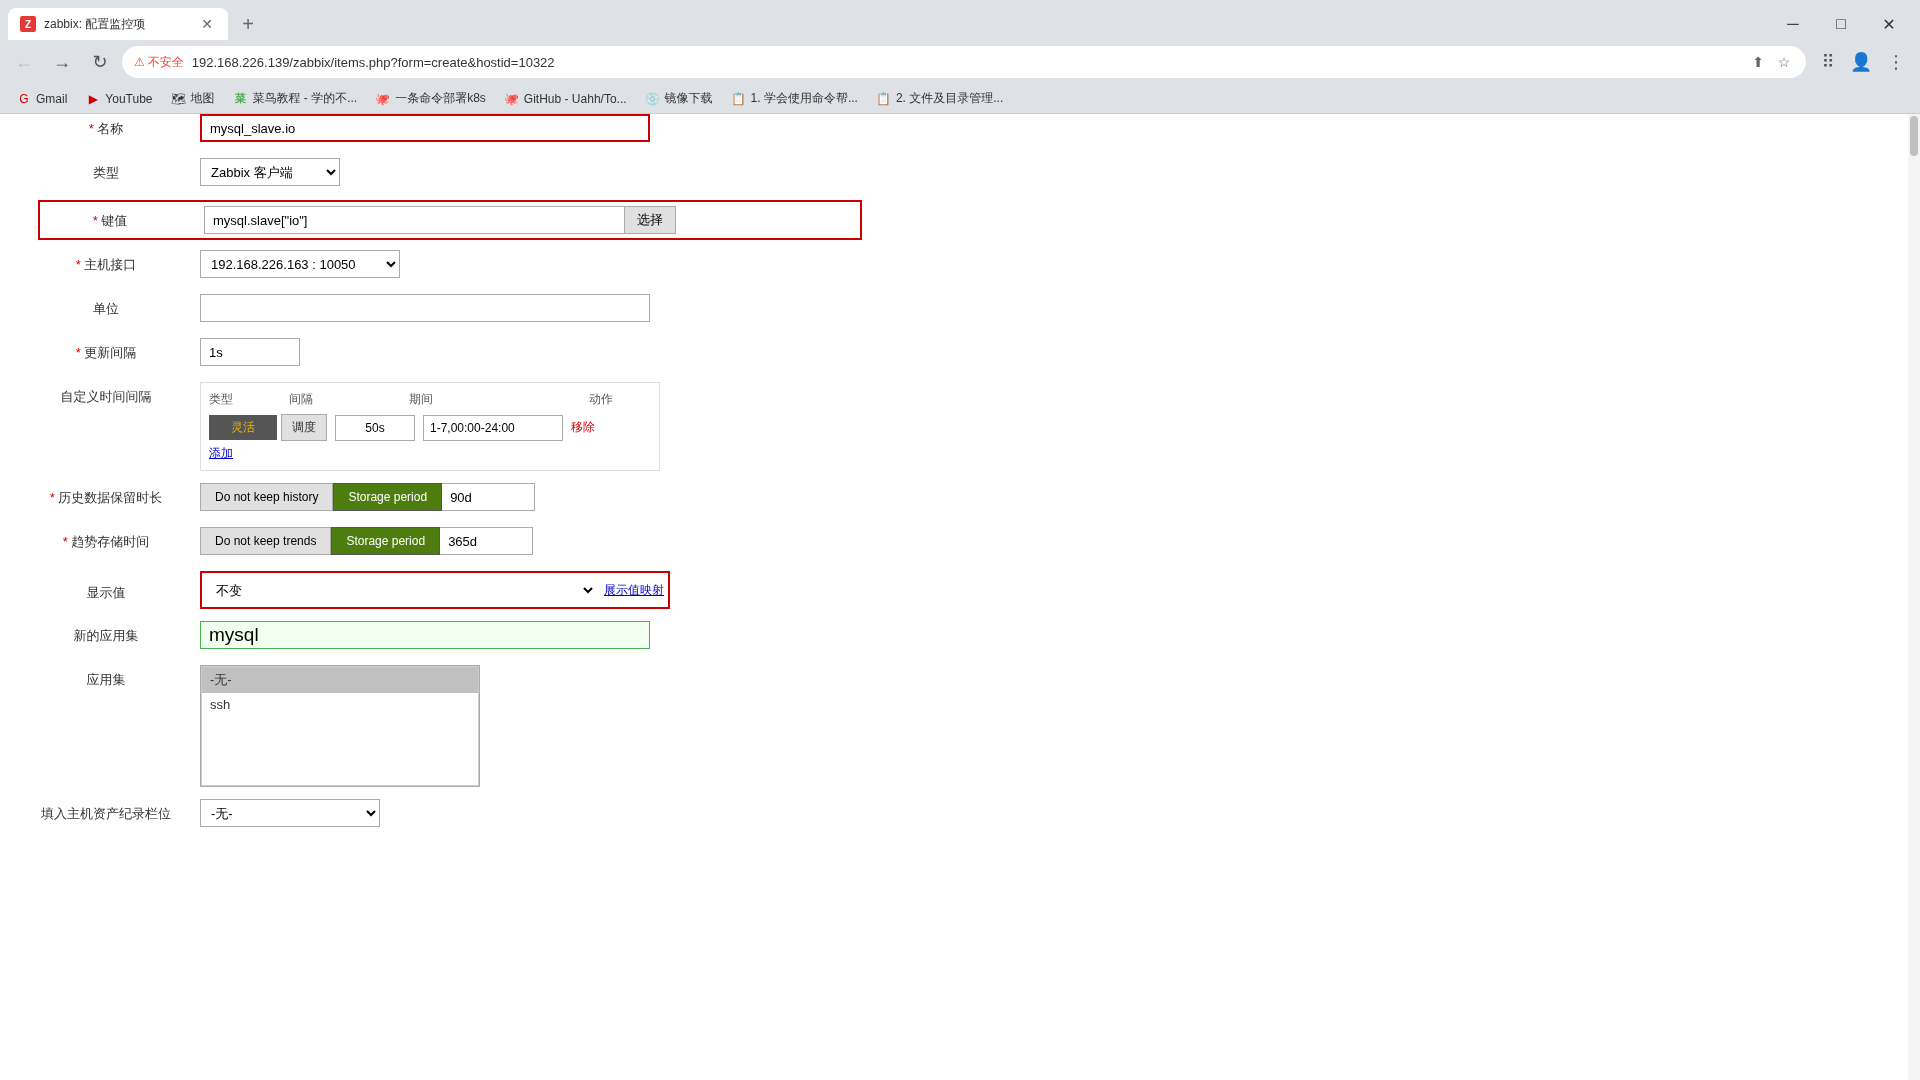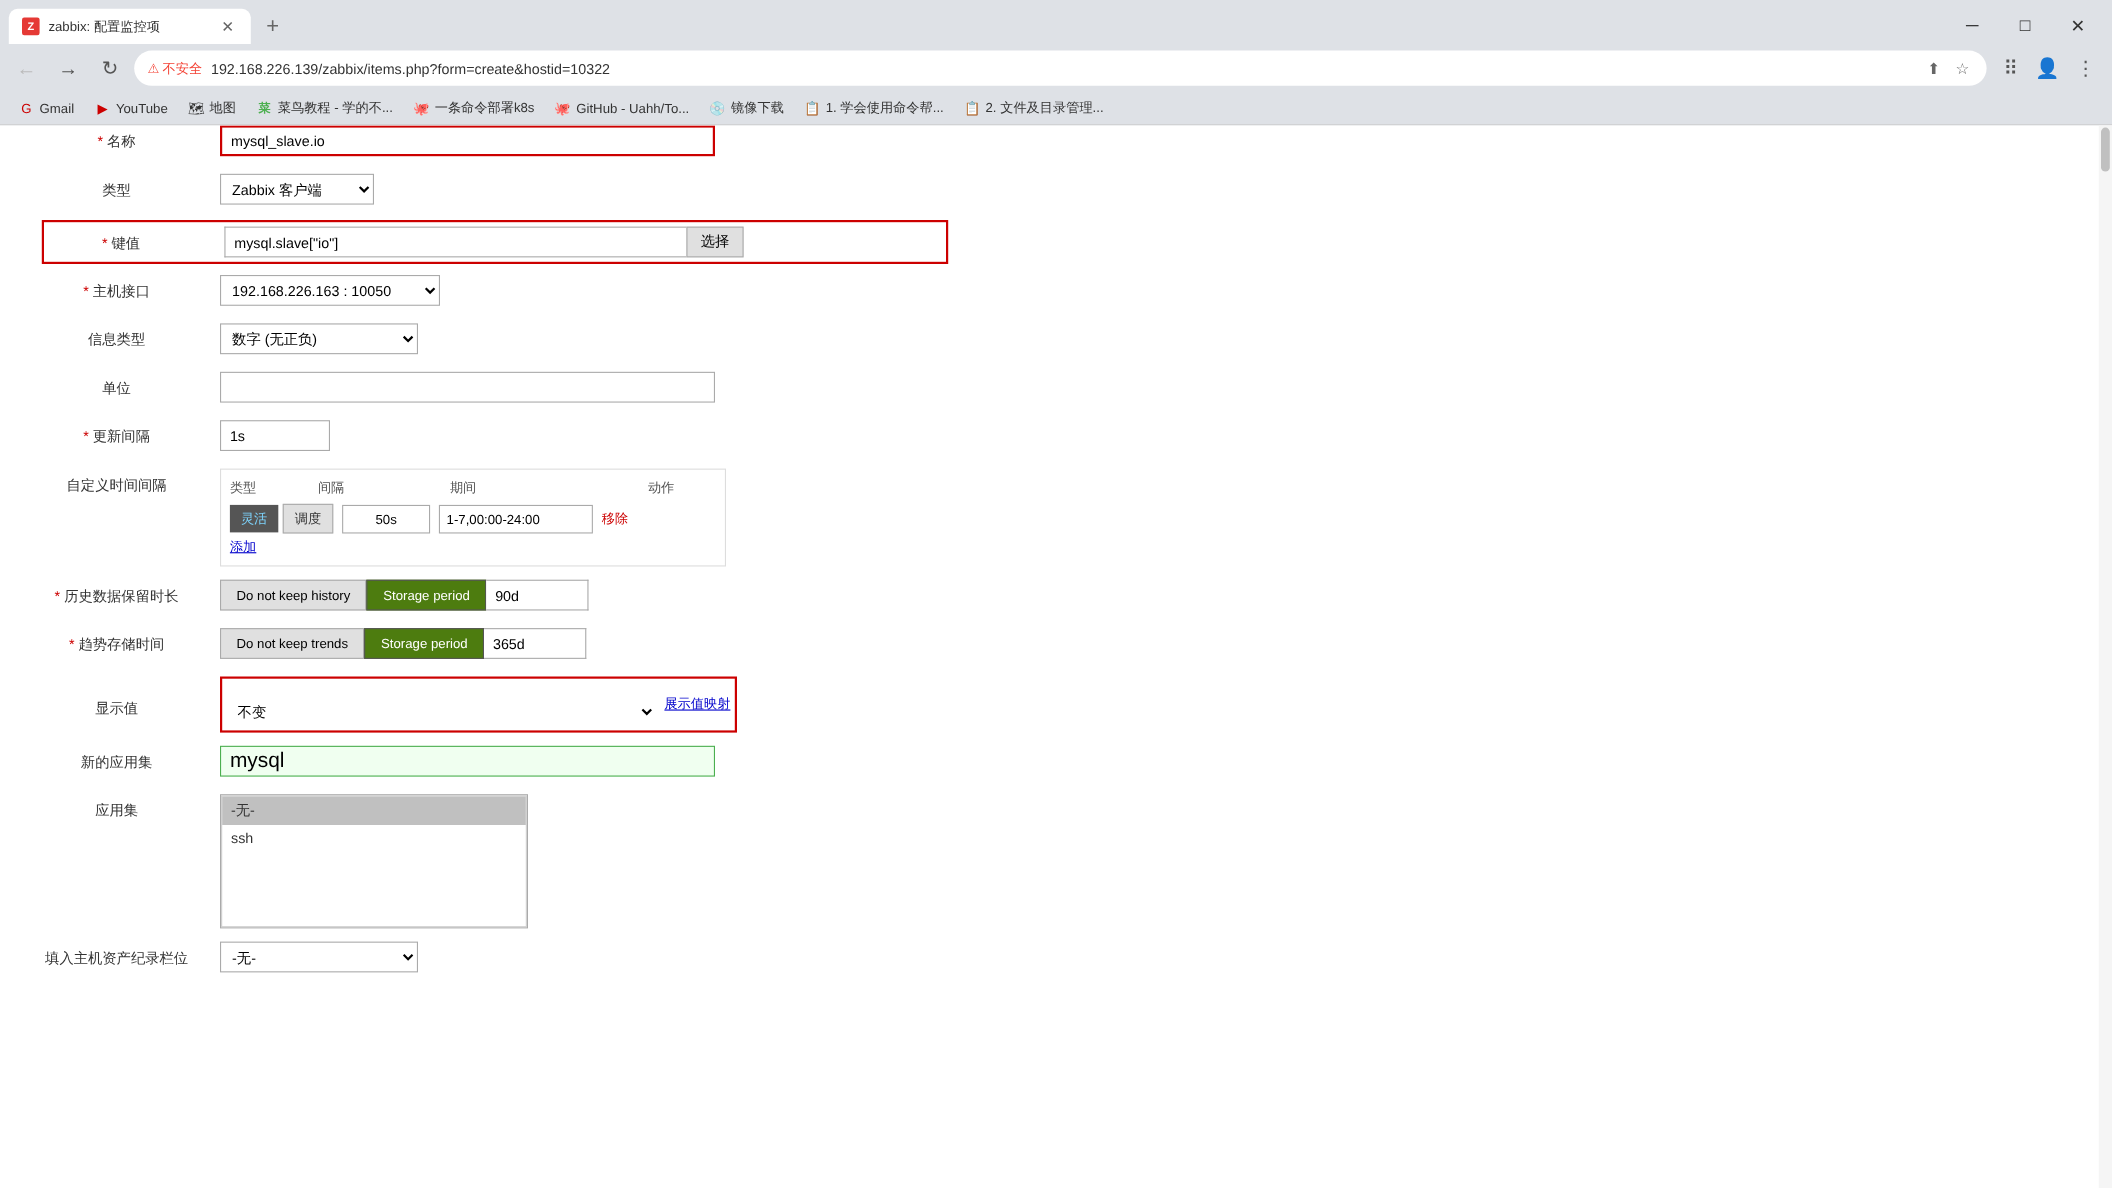--- a/index.html
+++ b/index.html
@@ -61,21 +61,21 @@
     .interval-input { width: 100px; height: 28px; border: 1px solid #aaa; padding: 4px 8px; font-size: 13px; }
 
     
     .custom-interval-section { border: 1px solid #ddd; padding: 8px; width: 460px; }
     .ci-header { display: flex; gap: 0; margin-bottom: 6px; }
     .ci-col-type { width: 80px; font-size: 12px; color: #555; }
     .ci-col-interval { width: 120px; font-size: 12px; color: #555; }
     .ci-col-period { width: 180px; font-size: 12px; color: #555; }
     .ci-col-action { width: 60px; font-size: 12px; color: #555; }
     .ci-row { display: flex; align-items: center; gap: 0; margin-bottom: 4px; }
-    .btn-flexible { background: #555; color: #7dd3fc; border: none; padding: 4px 10px; font-size: 12px; cursor: pointer; margin-right: 4px; }
+    .btn-flexible { background: #555; color: #eab308; border: none; padding: 4px 22px; font-size: 12px; cursor: pointer; margin-right: 4px; }
     .btn-schedule { background: #e0e0e0; color: #333; border: 1px solid #aaa; padding: 4px 10px; font-size: 12px; cursor: pointer; }
     .ci-interval-input { width: 80px; height: 26px; border: 1px solid #aaa; padding: 2px 6px; font-size: 12px; margin: 0 8px; text-align: center; }
     .ci-period-input { width: 140px; height: 26px; border: 1px solid #aaa; padding: 2px 6px; font-size: 12px; margin-right: 8px; }
     .btn-remove { background: none; border: none; color: #c00; font-size: 12px; cursor: pointer; }
     .add-link { color: #00c; font-size: 12px; cursor: pointer; margin-top: 4px; display: block; text-decoration: underline; }
 
     
     .toggle-group { display: flex; align-items: center; gap: 0; }
     .toggle-btn { height: 28px; padding: 0 14px; border: 1px solid #aaa; background: #e0e0e0; font-size: 12px; cursor: pointer; }
     .toggle-btn.active { background: #4d7c0f; color: #fff; border-color: #555; }
@@ -215,28 +215,20 @@
 
       <div class="form-row">
         <div class="form-label required">主机接口</div>
         <div class="form-field">
           <select class="select-input host-select" style="width:200px;">
             <option>192.168.226.163 : 10050</option>
           </select>
         </div>
       </div>
 
-      <div class="form-row">
-        <div class="form-label">信息类型</div>
-        <div class="form-field">
-          <select class="select-input info-select" style="width:180px;">
-            <option>数字 (无正负)</option>
-          </select>
-        </div>
-      </div>
 
       <div class="form-row">
         <div class="form-label">单位</div>
         <div class="form-field">
           <input type="text" class="unit-input" value="" style="">
         </div>
       </div>
 
       <div class="form-row">
         <div class="form-label required">更新间隔</div>
@@ -286,21 +278,21 @@
             <button class="toggle-btn active">Storage period</button>
             <input type="text" class="value-input" value="365d" style="">
           </div>
         </div>
       </div>
 
       <div class="form-row" style="align-items:center;">
         <div class="form-label">显示值</div>
         <div class="form-field">
           <div class="display-row" style="border:2px solid #c00; padding:4px; display:inline-flex; align-items:center; gap:8px;">
-            <select class="display-select" style="border:none; width:390px; height:26px;margin-top:13px;">
+            <select class="display-select" style="border:none; width:390px; height:26px;">
               <option>不变</option>
             </select>
             <a class="mapping-link">展示值映射</a>
           </div>
         </div>
       </div>
 
       <div class="form-row">
         <div class="form-label">新的应用集</div>
         <div class="form-field">

